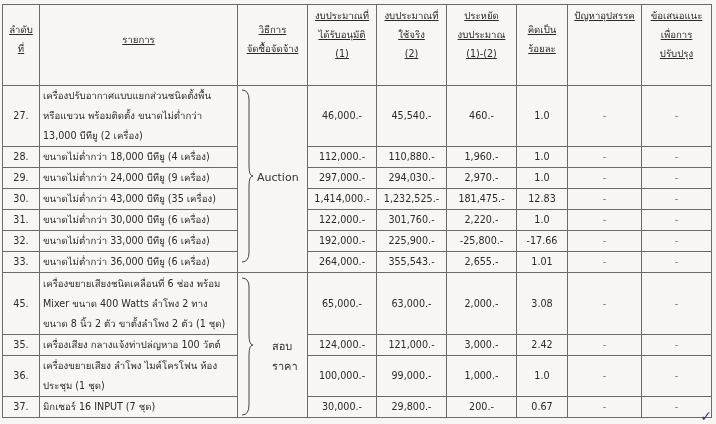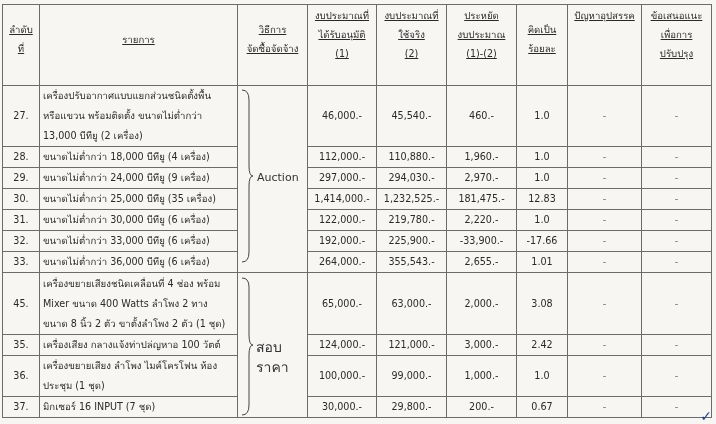--- a/index.html
+++ b/index.html
@@ -141,75 +141,75 @@
       <td class="c">297,000.-</td>
       <td class="c">294,030.-</td>
       <td class="c">2,970.-</td>
       <td class="c">1.0</td>
       <td class="c dash">-</td>
       <td class="c dash">-</td>
     </tr>
 
     <tr style="height:20px">
       <td class="c">30.</td>
-      <td class="l">ขนาดไม่ต่ำกว่า 25,000 บีทียู (35 เครื่อง)</td>
+      <td class="l">ขนาดไม่ต่ำกว่า 43,000 บีทียู (35 เครื่อง)</td>
       <td class="c">1,414,000.-</td>
       <td class="c">1,232,525.-</td>
       <td class="c">181,475.-</td>
       <td class="c">12.83</td>
       <td class="c dash">-</td>
       <td class="c dash">-</td>
     </tr>
 
     <tr style="height:20px">
       <td class="c">31.</td>
       <td class="l">ขนาดไม่ต่ำกว่า 30,000 บีทียู (6 เครื่อง)</td>
       <td class="c">122,000.-</td>
-      <td class="c">219,780.-</td>
+      <td class="c">301,760.-</td>
       <td class="c">2,220.-</td>
       <td class="c">1.0</td>
       <td class="c dash">-</td>
       <td class="c dash">-</td>
     </tr>
 
     <tr style="height:20px">
       <td class="c">32.</td>
       <td class="l">ขนาดไม่ต่ำกว่า 33,000 บีทียู (6 เครื่อง)</td>
       <td class="c">192,000.-</td>
       <td class="c">225,900.-</td>
-      <td class="c">-33,900.-</td>
+      <td class="c">-25,800.-</td>
       <td class="c">-17.66</td>
       <td class="c dash">-</td>
       <td class="c dash">-</td>
     </tr>
 
     <tr style="height:20px">
       <td class="c">33.</td>
       <td class="l">ขนาดไม่ต่ำกว่า 36,000 บีทียู (6 เครื่อง)</td>
       <td class="c">264,000.-</td>
       <td class="c">355,543.-</td>
       <td class="c">2,655.-</td>
       <td class="c">1.01</td>
       <td class="c dash">-</td>
       <td class="c dash">-</td>
     </tr>
 
     <tr style="height:62px">
       <td class="c">45.</td>
       <td class="l item-text">
-        <div>เครื่องขยายเสียงชนิดเคลื่อนที่ 4 ช่อง พร้อม</div>
+        <div>เครื่องขยายเสียงชนิดเคลื่อนที่ 6 ช่อง พร้อม</div>
         <div>Mixer ขนาด 400 Watts ลำโพง 2 ทาง</div>
         <div>ขนาด 8 นิ้ว 2 ตัว ขาตั้งลำโพง 2 ตัว (1 ชุด)</div>
       </td>
       <td rowspan="4" class="method-cell">
         <div class="brace-wrap">
           <svg width="14" height="142" viewBox="0 0 14 142">
             <path d="M2 3 Q9 3 9 12 L9 60 Q9 70 13 70 Q9 70 9 80 L9 130 Q9 140 2 140" fill="none" stroke="#444" stroke-width="1"></path>
           </svg>
-          <span class="method-label" style="left:18px; top:64px; font-size:14px">สอบราคา</span>
+          <span class="method-label" style="left:34px; top:64px; font-size:11px">สอบราคา</span>
         </div>
       </td>
       <td class="c">65,000.-</td>
       <td class="c">63,000.-</td>
       <td class="c">2,000.-</td>
       <td class="c">3.08</td>
       <td class="c dash">-</td>
       <td class="c dash">-</td>
     </tr>
 

